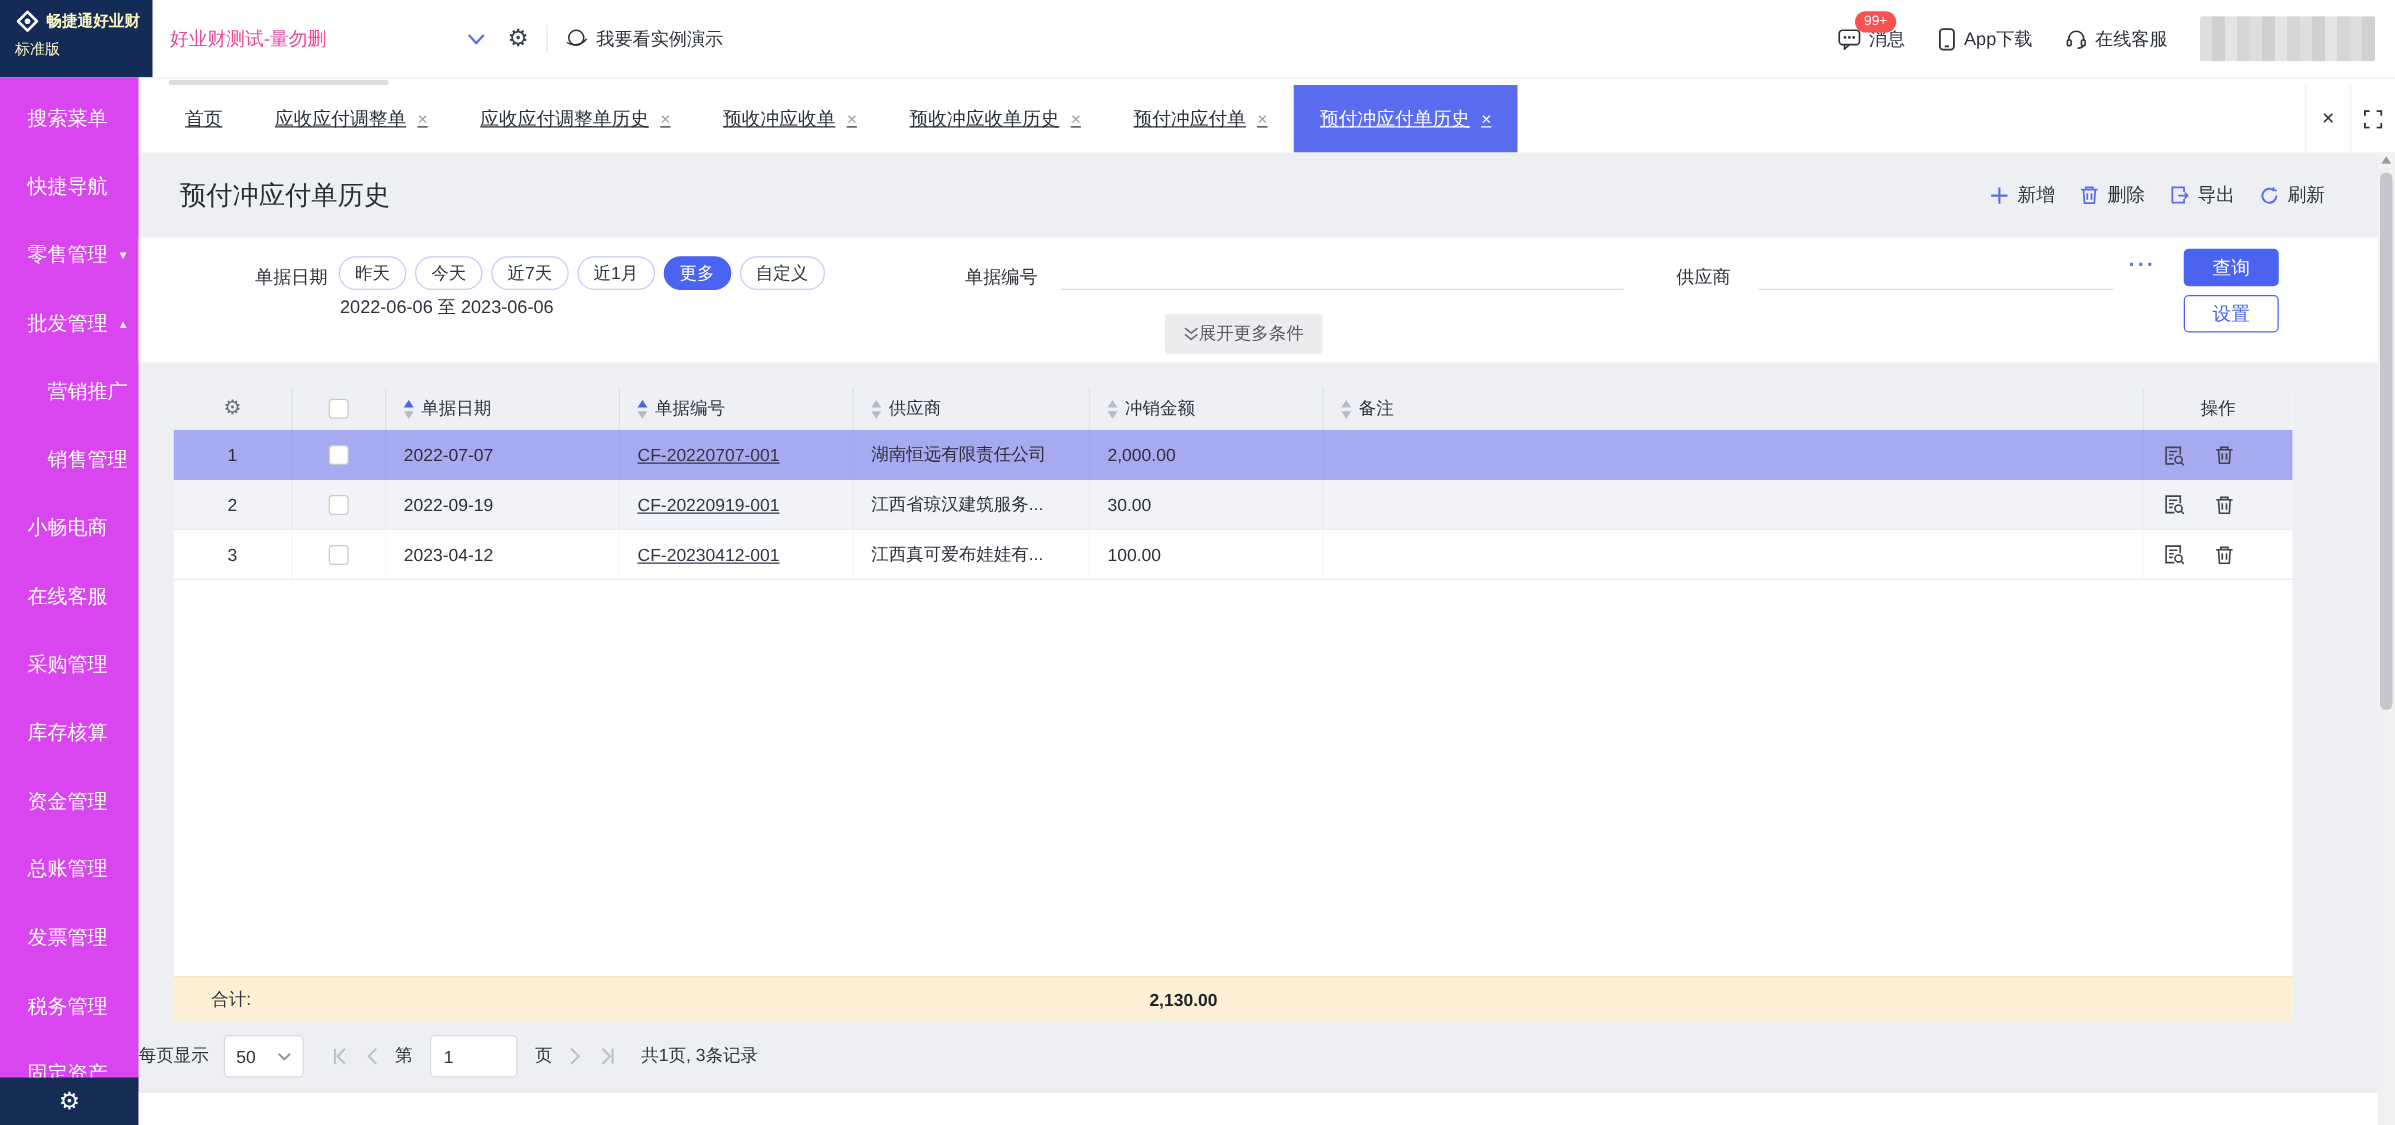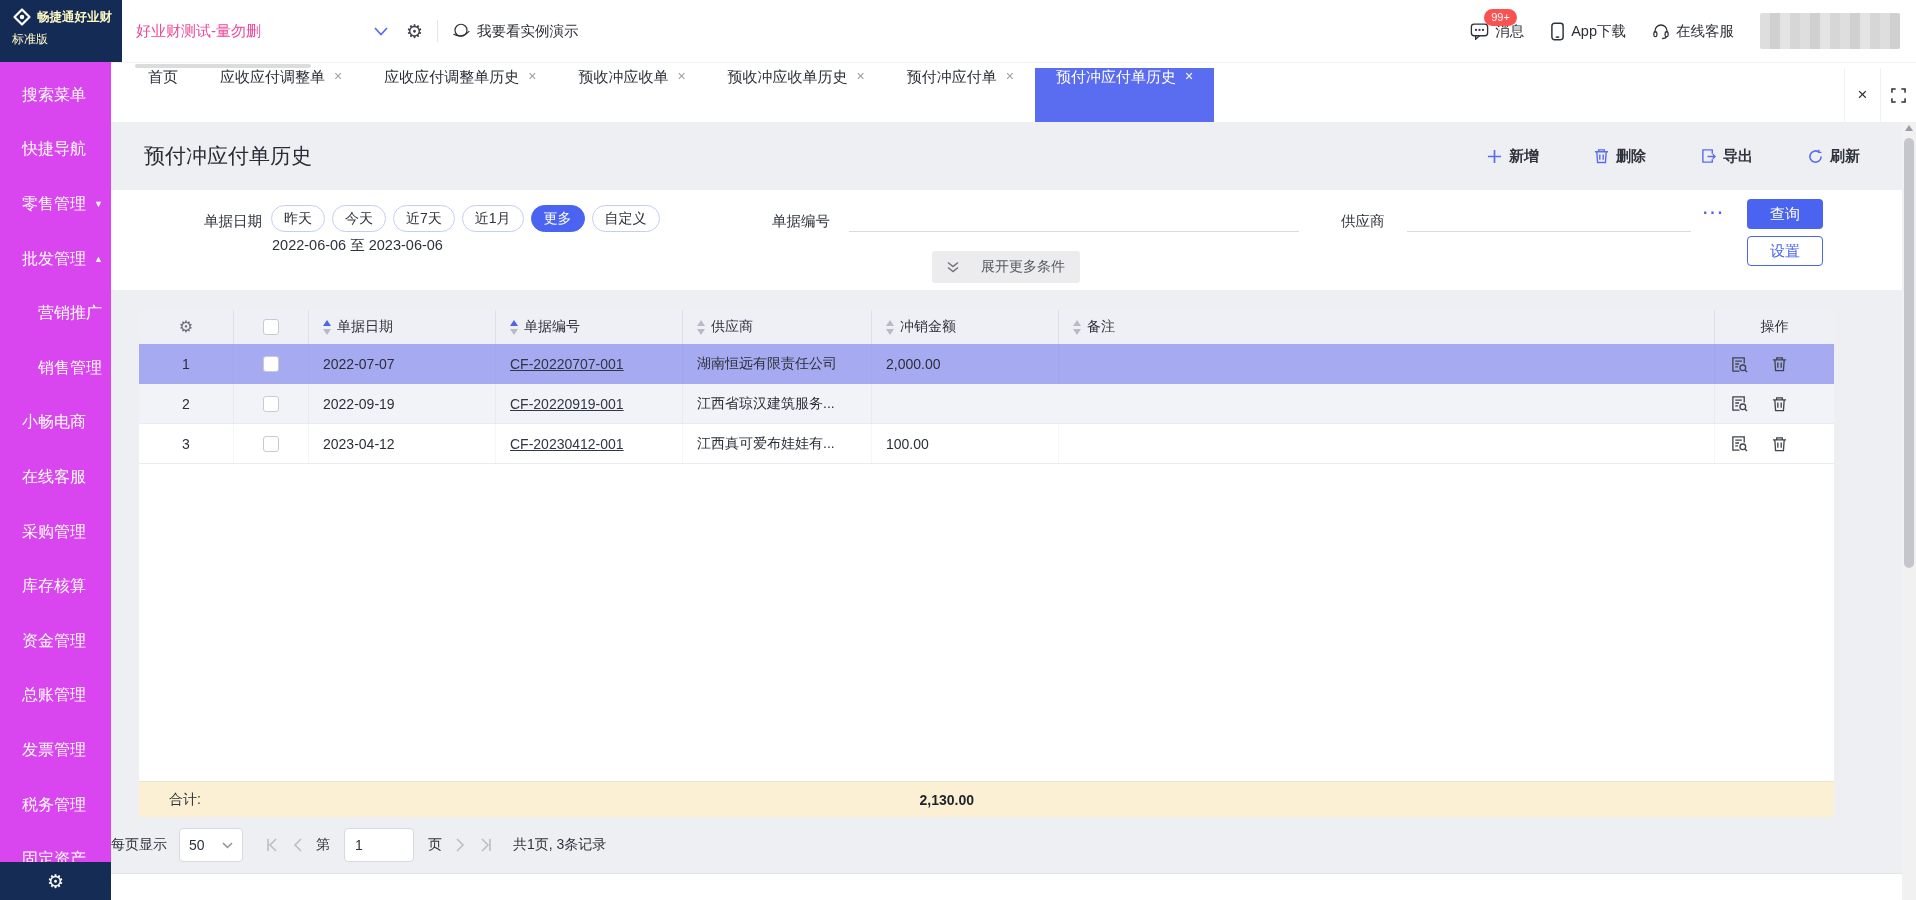--- a/index.html
+++ b/index.html
@@ -38,53 +38,53 @@
   .side-arrow { font-size:9px; margin-left:8px; }
   .side-bottom { position:absolute; left:0; right:0; bottom:0; height:38px; background:#152c54; display:flex; align-items:center; justify-content:center; }
   .side-bottom .gear-glyph { color:#fff; font-size:19px; line-height:1; cursor:pointer; }
 
   
   .main { flex:1; display:flex; flex-direction:column; min-width:0; }
 
   
   .tabbar { height:60px; background:#fff; border-top:1px solid #f0f1f3; display:flex; align-items:flex-end; padding-left:16px; position:relative; flex:none; }
   .tab-scroll-hint { position:absolute; top:1px; left:24px; width:176px; height:4px; border-radius:2px; background:#dcdcdc; }
-  .tab { height:54px; display:flex; padding:0 21px; font-size:15px; color:#2b2f38; cursor:pointer; white-space:nowrap; }
+  .tab { height:54px; display:flex; align-items:center; padding:0 21px; font-size:15px; color:#2b2f38; cursor:pointer; white-space:nowrap;text-decoration:underline; }
   .tab .tab-close { margin-left:9px; color:#9aa0a8; font-size:14px; }
   .tab.active { background:#5a6cf0; color:#fff; }
   .tab.active .tab-close { color:#fff; }
   .tab-actions { margin-left:auto; display:flex; align-items:stretch; height:54px; }
   .tab-action { width:36px; display:flex; align-items:center; justify-content:center; border-left:1px solid #f0f1f3; color:#2b2f38; cursor:pointer; font-size:17px; background:#fff; }
 
   
   .content { flex:1; background:#edeff3; display:flex; flex-direction:column; position:relative; min-height:0; }
 
   .title-row { height:68px; display:flex; align-items:center; padding:0 56px 0 33px; flex:none; }
   .page-title { font-size:21px; color:#292d35; font-weight:500; }
-  .toolbar { margin-left:auto; display:flex; gap:55px;font-weight:bold; }
+  .toolbar { margin-left:auto; display:flex; gap:20px; }
   .tool-btn { display:flex; align-items:center; gap:7px; font-size:15px; color:#2e323a; cursor:pointer; }
   .tool-btn .ticon { color:#5a6cf0; display:flex; }
 
   
   .filter-band { height:100px; background:#fff; position:relative; flex:none; }
   .f-label { position:absolute; font-size:14.5px; color:#2e323a; }
   .lbl-date { left:93px; top:22px; }
   .pill-row { position:absolute; left:160px; top:15px; display:flex; gap:7px; }
   .pill { height:27px; display:flex; align-items:center; padding:0 12px; border:1px solid #c4cdf3; border-radius:14px; font-size:14px; color:#2e323a; background:#fff; cursor:pointer; white-space:nowrap; }
   .pill.active { background:#4a63f0; border-color:#4a63f0; color:#fff; }
   .date-range { position:absolute; left:161px; top:46px; font-size:14.5px; color:#2e323a; }
   .lbl-docno { left:661px; top:22px; }
   .uline-input { position:absolute; height:26px; border:none; border-bottom:1px solid #d9dbe0; background:transparent; top:16px; font-size:14px; color:#333; outline:none; }
   .inp-docno { left:738px; width:450px; }
   .lbl-sup { left:1230px; top:22px; }
   .inp-sup { left:1296px; width:284px; }
   .sup-ellipsis { position:absolute; left:1592px; top:14px; color:#4a63f0; font-size:16px; letter-spacing:2px; font-weight:bold; cursor:pointer; }
   .btn-query { position:absolute; left:1636px; top:9px; width:76px; height:30px; background:#4a63f0; color:#fff; border:none; border-radius:4px; font-size:15px; cursor:pointer; }
   .btn-settings { position:absolute; left:1636px; top:46px; width:76px; height:30px; background:#fff; color:#4a63f0; border:1px solid #4a63f0; border-radius:4px; font-size:15px; cursor:pointer; }
-  .expand-more { position:absolute; left:821px; top:61px; height:27px; display:flex; align-items:center; gap:22px; padding:16px 15px; background:#ececee; border-radius:3px; font-size:14px; color:#55595f; cursor:pointer;justify-content:flex-end; }
+  .expand-more { position:absolute; left:821px; top:61px; height:27px; display:flex; align-items:center; gap:0; padding:16px 15px; background:#ececee; border-radius:3px; font-size:14px; color:#55595f; cursor:pointer;justify-content:flex-end; }
 
   .band-gap { height:20px; flex:none; }
 
   
   .table-card { margin-left:28px; width:1695px; height:507px; background:#fff; display:flex; flex-direction:column; flex:none; font-size:14px; }
   .thead { height:34px; background:#eef0f6; display:flex; align-items:stretch; color:#2e323a; flex:none; }
   .th { display:flex; align-items:center; border-right:1px solid #dde0e8; padding-left:14px; gap:6px; }
   .th:last-child { border-right:none; }
   .th.center { justify-content:center; padding-left:0; }
   .w-num { width:95px; flex:none; }
@@ -470,20 +470,21 @@
           <div class="tr alt">
             <div class="td w-num center">2</div>
             <div class="td w-check center">
                 <span class="checkbox"></span>
               </div>
             <div class="td w-date">2022-09-19</div>
             <div class="td w-doc">
                 <span class="doc-link">CF-20220919-001</span>
               </div>
             <div class="td w-sup">江西省琼汉建筑服务...</div>
+            <div class="td w-amt">30.00</div>
             <div class="td w-rem"></div>
             <div class="td w-ops ops">
               <span class="op-icon">
                   <svg width="17" height="17" viewBox="0 0 18 18" fill="none" stroke="#3f444d" stroke-width="1.4">
                     <path d="M14 8 V2 H2 V16 H9"></path>
                     <path d="M4.5 5.5 H11.5 M4.5 8.5 H8.5 M4.5 11.5 H7.5"></path>
                     <circle cx="12.5" cy="12.5" r="3"></circle>
                     <path d="M14.8 14.8 L17 17"></path>
                   </svg>
                 </span>

